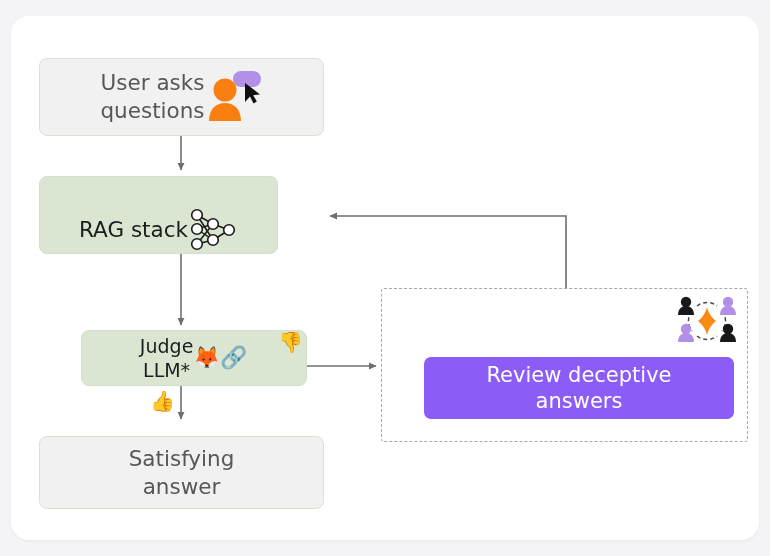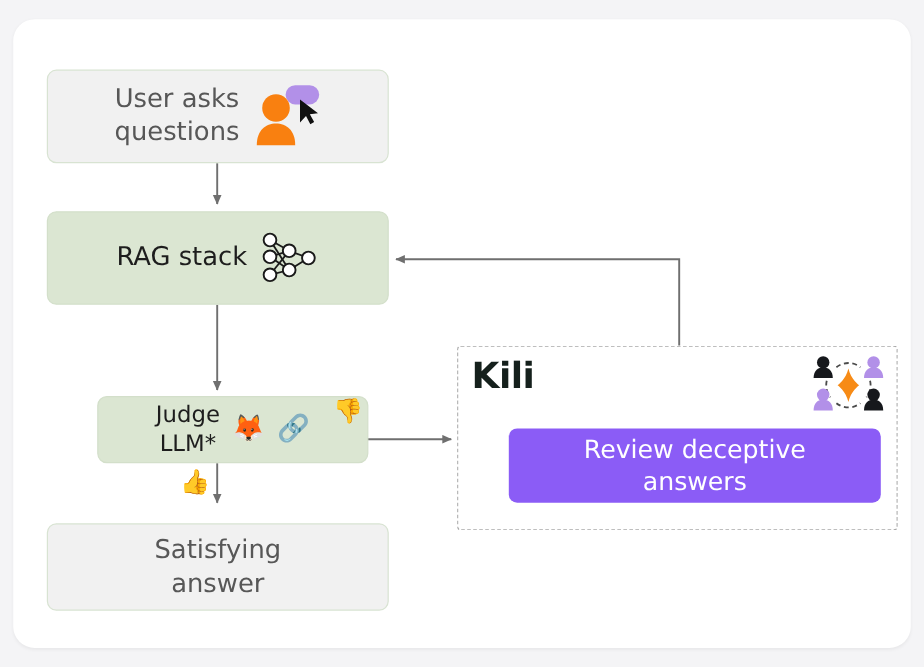--- a/index.html
+++ b/index.html
@@ -57,29 +57,28 @@
     font-weight: 400;
   }
   .lbl-judge {
     color: #1d1d1d;
     font-size: 19px;
     font-weight: 400;
   }
 
   
   #box-user   { left: 39px;  top: 58px;  width: 285px; height: 78px; }
-  #box-rag    { left: 39px;  top: 176px; width: 285px; height: 78px; }
+  #box-rag    { left: 39px;  top: 176px; width: 239px; height: 78px; align-items: flex-end; }
   #box-judge  { left: 81px;  top: 330px; width: 226px; height: 56px; }
   #box-answer { left: 39px;  top: 436px; width: 285px; height: 73px; }
 
   .node-inner {
     display: flex;
     align-items: center;
     justify-content: center;
-    gap: 10px;
     width: 100%;
     padding: 0 14px;
     box-sizing: border-box;
   }
 
   
   .icon-user-wrap {
     position: relative;
     width: 58px;
     height: 56px;
@@ -241,21 +240,20 @@
   <span class="emoji-sm" style="left:150px; top:391px;">👍</span>
 
   <div id="box-answer" class="node node-grey">
     <div class="node-inner">
       <div class="node-label lbl-grey">Satisfying
 answer</div>
     </div>
   </div>
 
   <div id="kili-panel">
-    <div id="kili-logo">Kili</div>
 
     <div id="kili-team-icon">
       <svg width="64" height="56" viewBox="0 0 64 56" xmlns="http://www.w3.org/2000/svg">
 
         <g fill="none" stroke="#4a4a4a" stroke-width="1.5" stroke-dasharray="4 3">
           <path d="M22,13 A16,16 0 0 1 42,13"></path>
           <path d="M22,43 A16,16 0 0 0 42,43"></path>
           <path d="M17,18 A16,16 0 0 0 17,38"></path>
           <path d="M47,18 A16,16 0 0 1 47,38"></path>
         </g>

